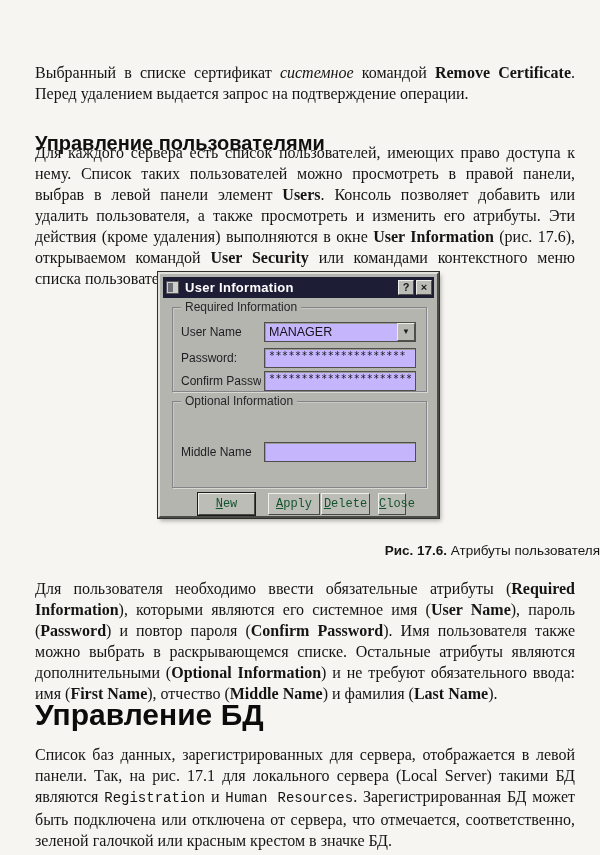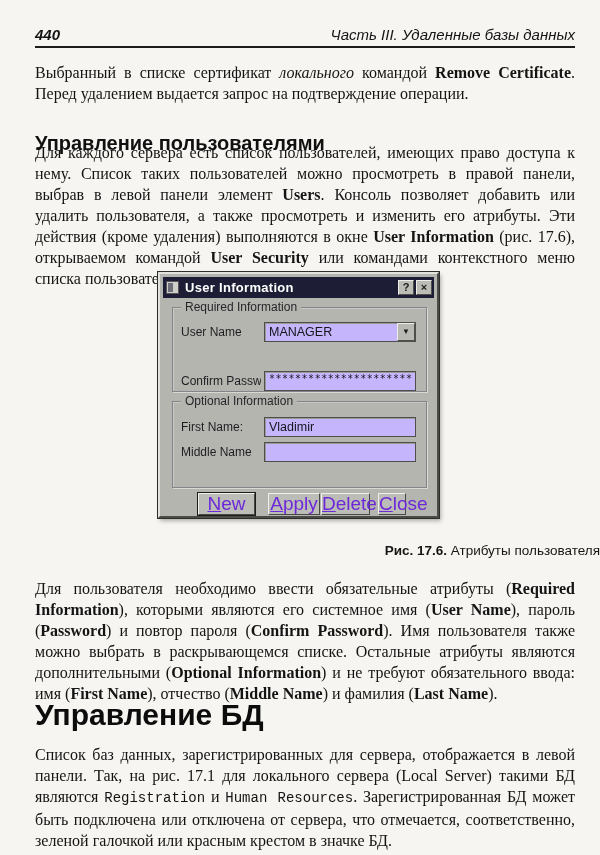--- a/index.html
+++ b/index.html
@@ -60,75 +60,71 @@
   .fbox.masked { font-size:10px; letter-spacing:.5px; line-height:9px; padding-top:2px;
                  font-family:"DejaVu Sans Mono", monospace; }
   .combo .fbox { right:2px; }
   .combo-arrow { position:absolute; right:3px; top:1px; width:18px; height:18px;
                  background:#b9b9b4; border:1px solid; border-color:#ecece8 #4f4f4b #4f4f4b #ecece8;
                  text-align:center; font-size:8px; line-height:16px; color:#1c1c1c; }
 
   .btnrow { position:absolute; left:0; right:0; top:219px; height:22px; }
   .dlg-btn { position:absolute; top:0; height:22px; background:#bdbdb8;
              border:1px solid; border-color:#efefeb #484844 #484844 #efefeb;
-             font-family:Liberation Sans, sans-serif; font-size:19px; color:#6d28d9;
+             font-family:Liberation Mono, monospace; font-size:12px; color:#14532d;
              text-align:center; line-height:20px; }
   .dlg-btn.default { box-shadow:0 0 0 1px #1c1c1c; }
   .b-new { left:38px; width:57px; }
   .b-apply { left:108px; width:52px; }
   .b-delete { left:161px; width:49px; }
   .b-close { left:218px; width:28px; }
 
   .caption { position:absolute; top:543px; left:0; width:600px; text-align:right;
              font-family:"Liberation Sans", sans-serif; font-size:13.5px; color:#161616; }
   .caption .cap-b { font-weight:bold; }
 </style>
 </head>
 <body>
 
 <div class="page">
 
-  <div class="runhead">
-    <span class="pageno">440</span>
-    <span class="chapter">Часть III. Удаленные базы данных</span>
-  </div>
 
-  <p class="para" style="top:62px;"><span>Выбранный в списке сертификат </span><span class="run-i">локального</span><span> командой </span><span class="run-b">Remove Certificate</span><span>. Перед удалением выдается запрос на подтверждение операции.</span></p>
+  <p class="para" style="top:62px;"><span>Выбранный в списке сертификат </span><span class="run-i">системное</span><span> командой </span><span class="run-b">Remove Certificate</span><span>. Перед удалением выдается запрос на подтверждение операции.</span></p>
 
   <div class="h-sub" style="top:112px;margin-top:20px;">Управление пользователями</div>
 
   <p class="para" style="top:142px;"><span>Для каждого сервера есть список пользователей, имеющих право доступа к нему. Список таких пользователей можно просмотреть в правой панели, выбрав в левой панели элемент </span><span class="run-b">Users</span><span>. Консоль позволяет добавить или удалить пользователя, а также просмотреть и изменить его атрибуты. Эти действия (кроме удаления) выполняются в окне </span><span class="run-b">User Information</span><span> (рис. 17.6), открываемом командой </span><span class="run-b">User Security</span><span> или командами контекстного меню списка пользователей.</span></p>
 
   <div class="dialog">
     <div class="titlebar">
       <div class="dlg-icon"></div>
       <div class="titletext">User Information</div>
       <div class="tb-btn">?</div>
       <div class="tb-btn">×</div>
     </div>
 
     <div class="groupbox gb-req">
       <div class="gb-label">Required Information</div>
       <div class="fieldrow combo" style="top:14px;">
         <div class="flabel">User Name</div>
         <div class="fbox">MANAGER</div>
         <div class="combo-arrow">▼</div>
       </div>
+      <div class="fieldrow" style="top:40px;">
+        <div class="flabel">Password:</div>
+        <div class="fbox masked">*********************</div>
+      </div>
       <div class="fieldrow" style="top:63px;">
         <div class="flabel">Confirm Passwo</div>
         <div class="fbox masked">**********************</div>
       </div>
     </div>
 
     <div class="groupbox gb-opt">
       <div class="gb-label">Optional Information</div>
-      <div class="fieldrow" style="top:15px;">
-        <div class="flabel">First Name:</div>
-        <div class="fbox">Vladimir</div>
-      </div>
       <div class="fieldrow" style="top:40px;">
         <div class="flabel">Middle Name</div>
         <div class="fbox"></div>
       </div>
     </div>
 
     <div class="btnrow">
       <div class="dlg-btn default b-new"><u>N</u>ew</div>
       <div class="dlg-btn b-apply"><u>A</u>pply</div>
       <div class="dlg-btn b-delete"><u>D</u>elete</div>

